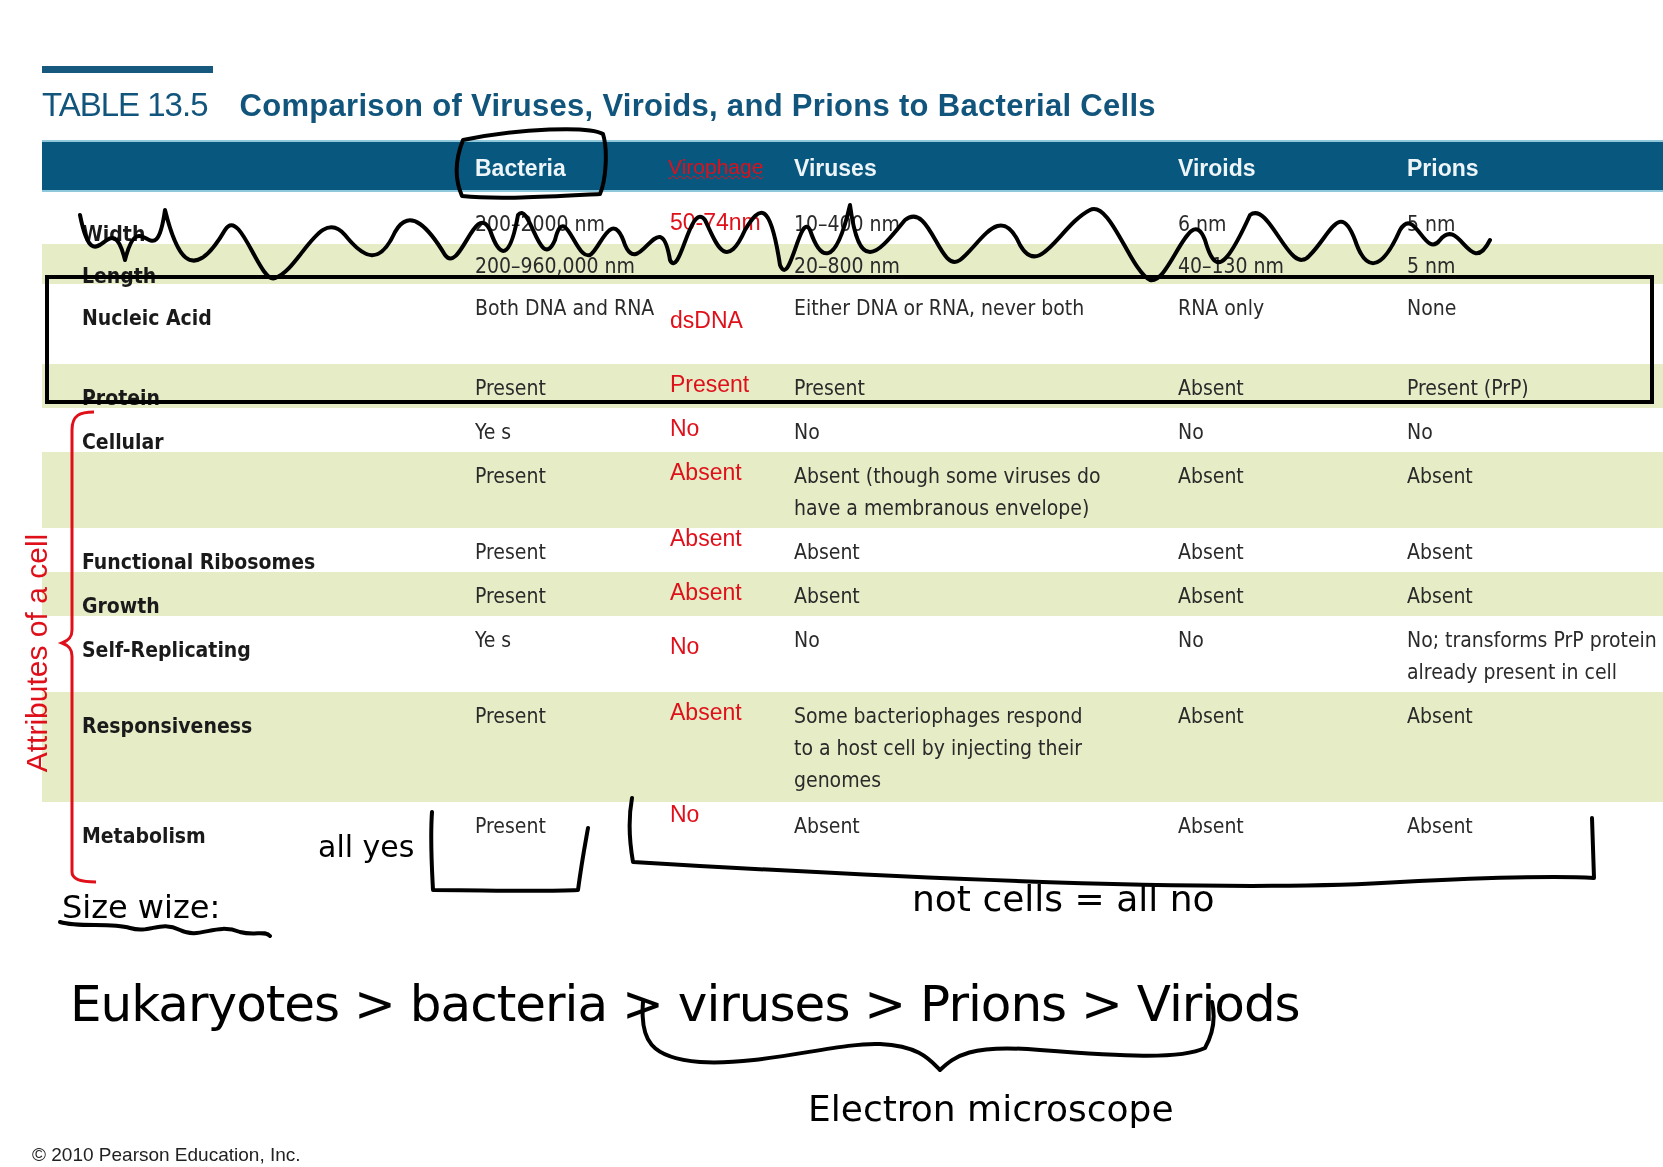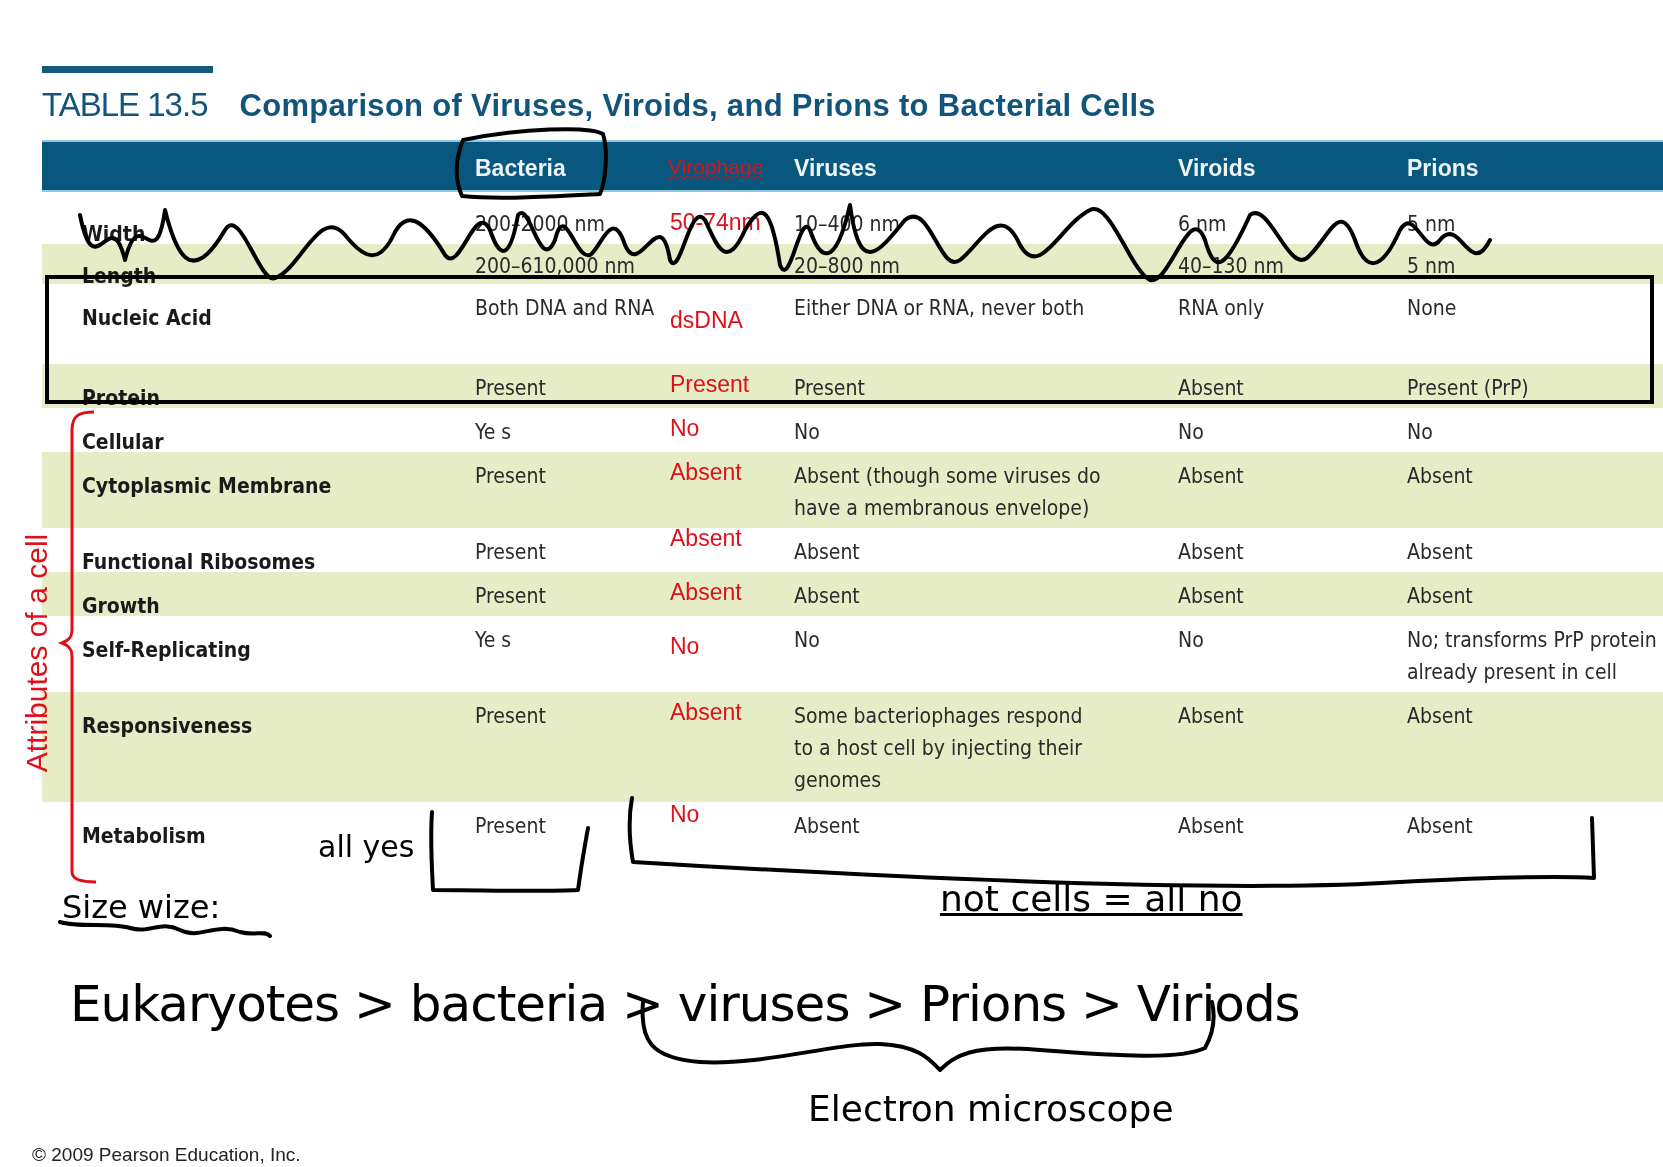--- a/index.html
+++ b/index.html
@@ -45,21 +45,21 @@
 <div class="row" style="top:194px;height:50px">
   <span class="cell label" style="top:14px">Width</span>
   <span class="cell" style="left:433px;top:14px">200–2000 nm</span>
   <span class="cell red" style="left:628px;top:12px">50-74nm</span>
   <span class="cell" style="left:752px;top:14px">10–400 nm</span>
   <span class="cell" style="left:1136px;top:14px">6 nm</span>
   <span class="cell" style="left:1365px;top:14px">5 nm</span>
 </div>
 <div class="row band" style="top:244px;height:40px">
   <span class="cell label" style="top:6px">Length</span>
-  <span class="cell" style="left:433px;top:6px">200–610,000 nm</span>
+  <span class="cell" style="left:433px;top:6px">200–960,000 nm</span>
   <span class="cell" style="left:752px;top:6px">20–800 nm</span>
   <span class="cell" style="left:1136px;top:6px">40–130 nm</span>
   <span class="cell" style="left:1365px;top:6px">5 nm</span>
 </div>
 <div class="row" style="top:284px;height:70px">
   <span class="cell label">Nucleic Acid</span>
   <span class="cell" style="left:433px">Both DNA and RNA</span>
   <span class="cell red" style="left:628px;top:20px">dsDNA</span>
   <span class="cell" style="left:752px;width:300px">Either DNA or RNA, never both</span>
   <span class="cell" style="left:1136px">RNA only</span>
@@ -75,21 +75,20 @@
 </div>
 <div class="row" style="top:408px;height:44px">
   <span class="cell label">Cellular</span>
   <span class="cell" style="left:433px">Ye s</span>
   <span class="cell red" style="left:628px;top:4px">No</span>
   <span class="cell" style="left:752px">No</span>
   <span class="cell" style="left:1136px">No</span>
   <span class="cell" style="left:1365px">No</span>
 </div>
 <div class="row band" style="top:452px;height:76px">
-  <span class="cell label">Cytoplasmic Membrane</span>
   <span class="cell" style="left:433px">Present</span>
   <span class="cell red" style="left:628px;top:4px">Absent</span>
   <span class="cell" style="left:752px;width:330px">Absent (though some viruses do have a membranous envelope)</span>
   <span class="cell" style="left:1136px">Absent</span>
   <span class="cell" style="left:1365px">Absent</span>
 </div>
 <div class="row" style="top:528px;height:44px">
   <span class="cell label">Functional Ribosomes</span>
   <span class="cell" style="left:433px">Present</span>
   <span class="cell red" style="left:628px;top:-6px">Absent</span>
@@ -145,18 +144,18 @@
   <path class="ink" d="M632,798 C628,820 630,845 633,862 C800,872 1200,895 1400,882 C1480,878 1560,876 1594,878 L1592,818"></path>
 
   <path class="ink" stroke-width="3" d="M60,922 C80,928 110,922 130,928 C150,934 160,920 180,930 C200,940 215,922 240,932 C255,936 265,930 270,936"></path>
 
   <path class="ink" d="M643,1002 C640,1040 650,1058 700,1062 C760,1066 840,1042 880,1044 C920,1046 930,1060 940,1070 C955,1056 970,1044 1040,1050 C1120,1056 1180,1060 1205,1048 C1215,1030 1215,1015 1212,1002"></path>
 </svg>
 
 <div class="vert">Attributes of a cell</div>
 
 <div class="hw" style="left:318px;top:836px;font-size:30px;line-height:22px;width:70px;">all yes</div>
-<div class="hw" style="left:940px;top:878px;font-size:36px;text-decoration:underline;">not cells = all no</div>
+<div class="hw" style="left:912px;top:878px;font-size:36px;">not cells = all no</div>
 <div class="hw" style="left:62px;top:888px;font-size:32px;">Size wize:</div>
 <div class="hw" style="left:70px;top:938px;font-size:50px;letter-spacing:-1px;margin-top:37px;">Eukaryotes &gt; bacteria &gt; viruses &gt; Prions &gt; Viriods</div>
 <div class="hw" style="left:808px;top:1088px;font-size:36px;">Electron microscope</div>
 
-<div class="abs copyright">© 2009 Pearson Education, Inc.</div>
+<div class="abs copyright">© 2010 Pearson Education, Inc.</div>
 
 </body></html>

